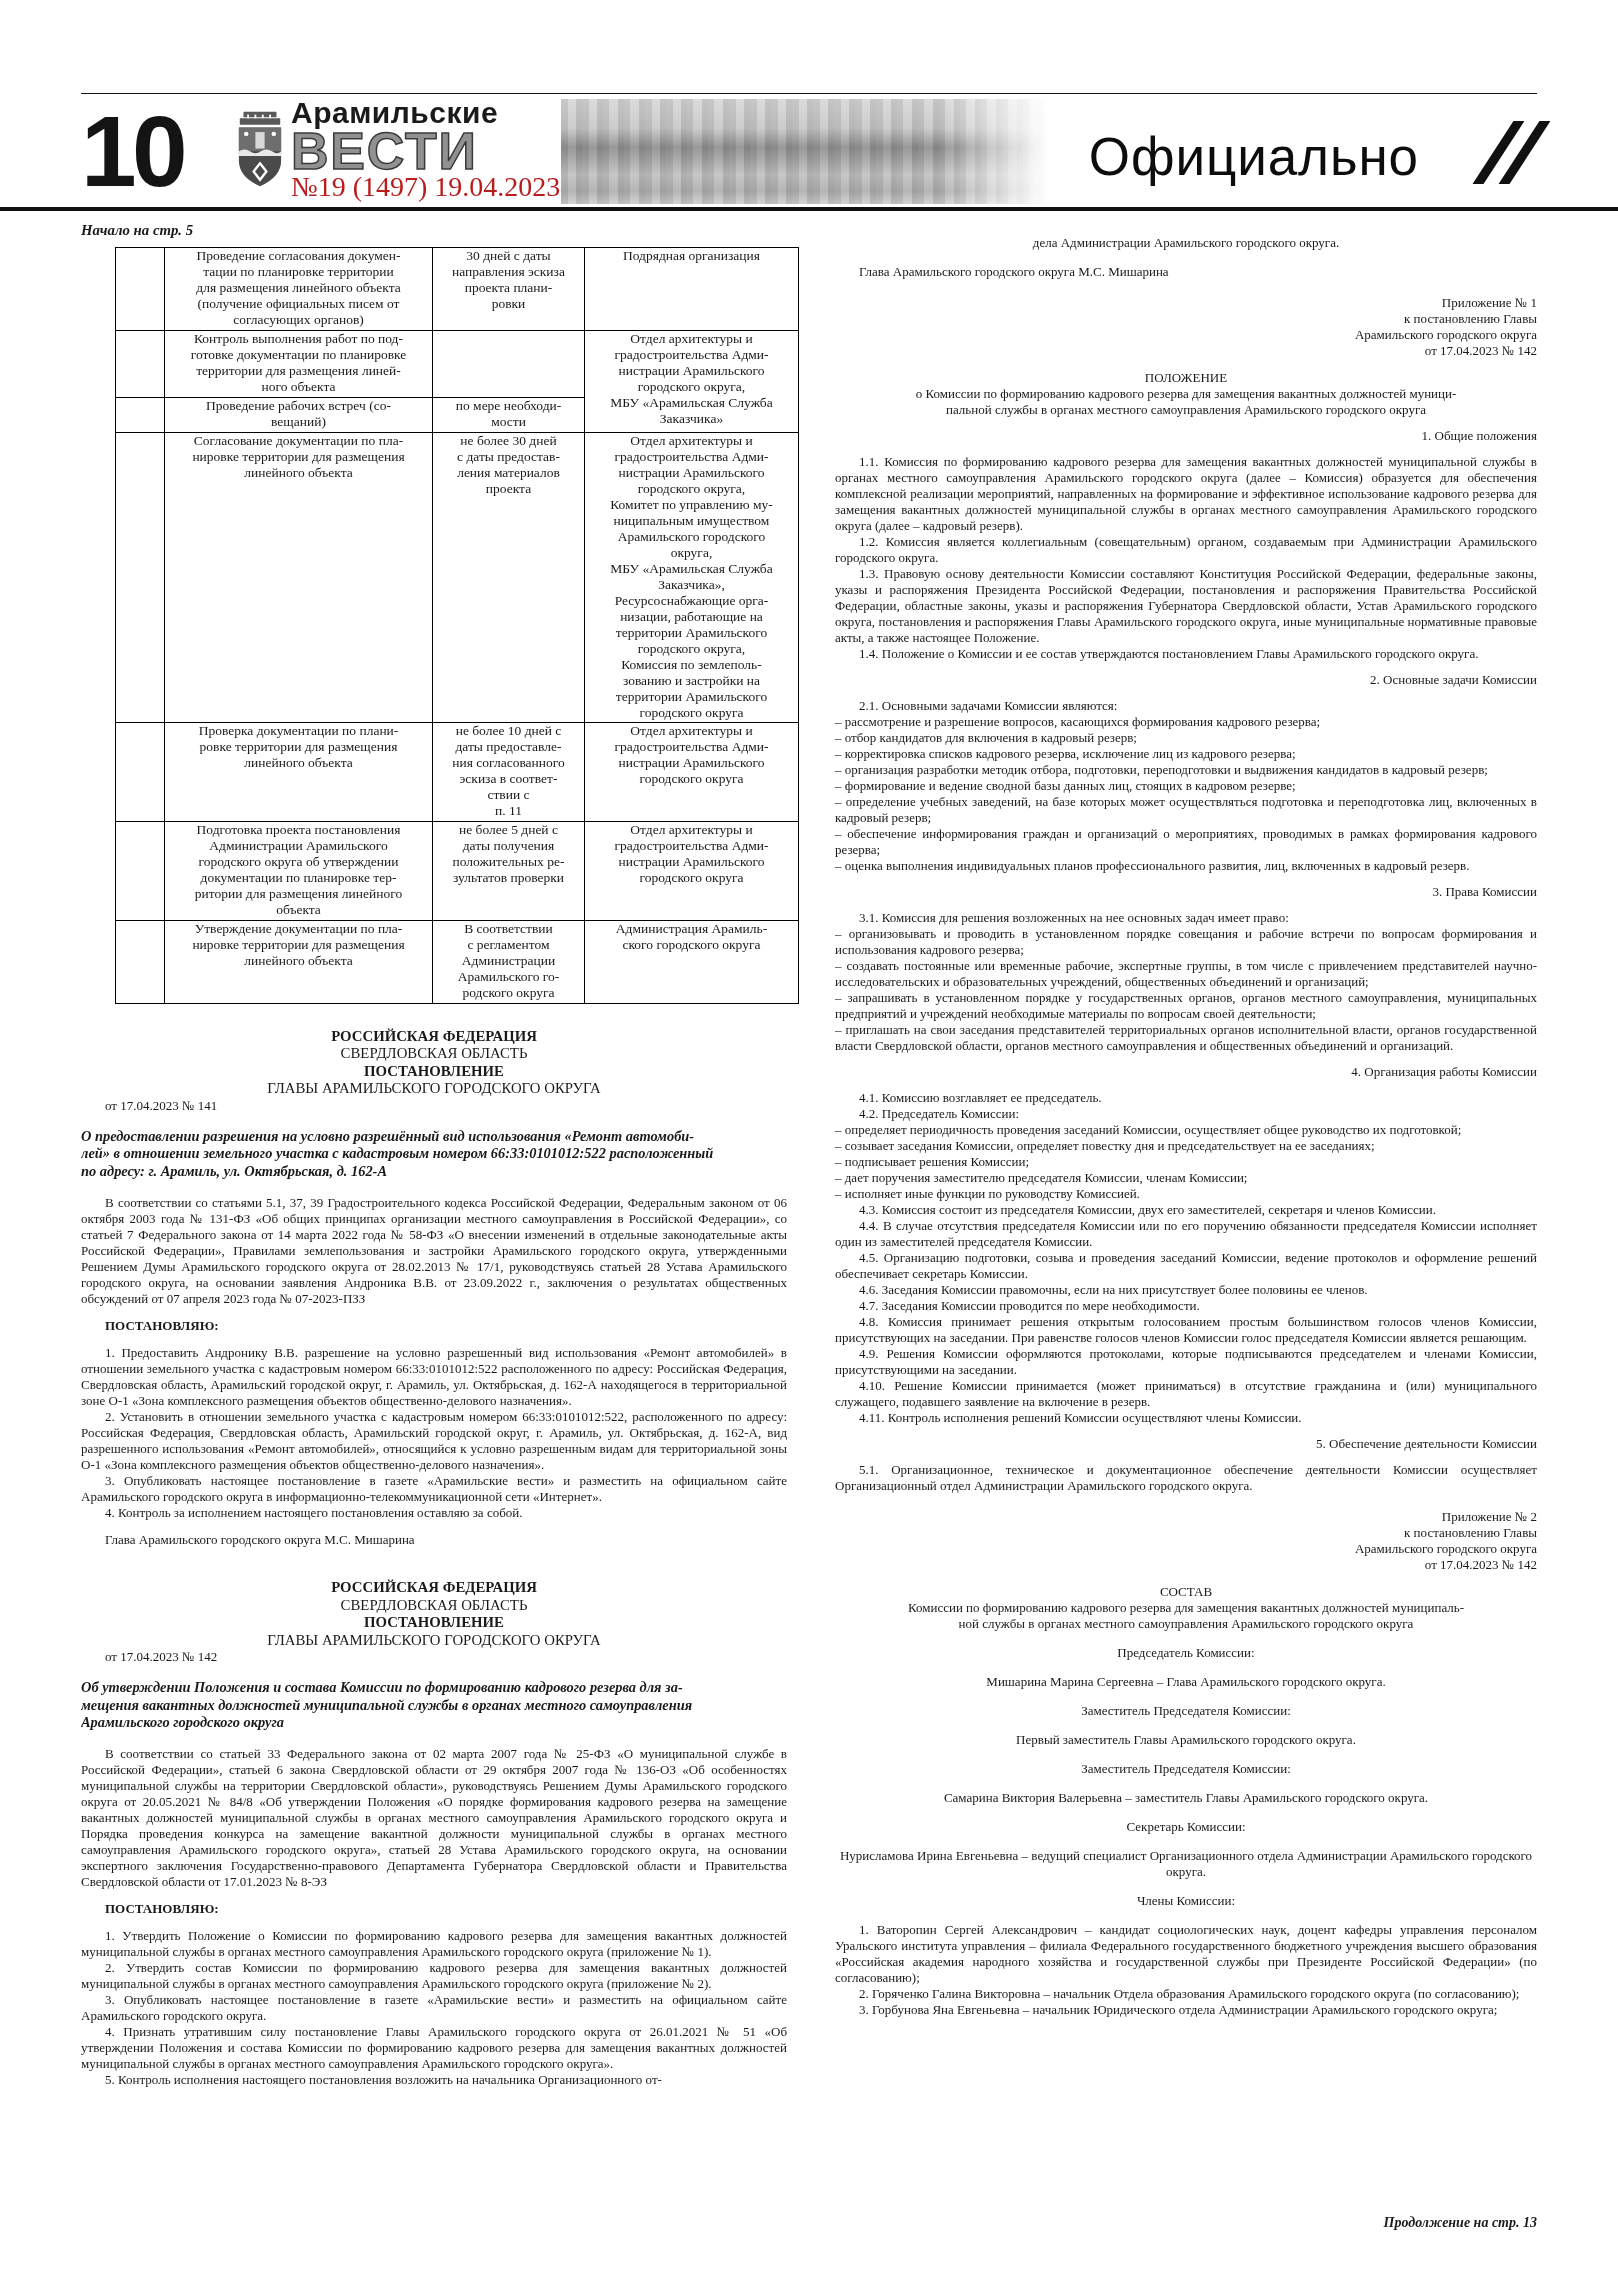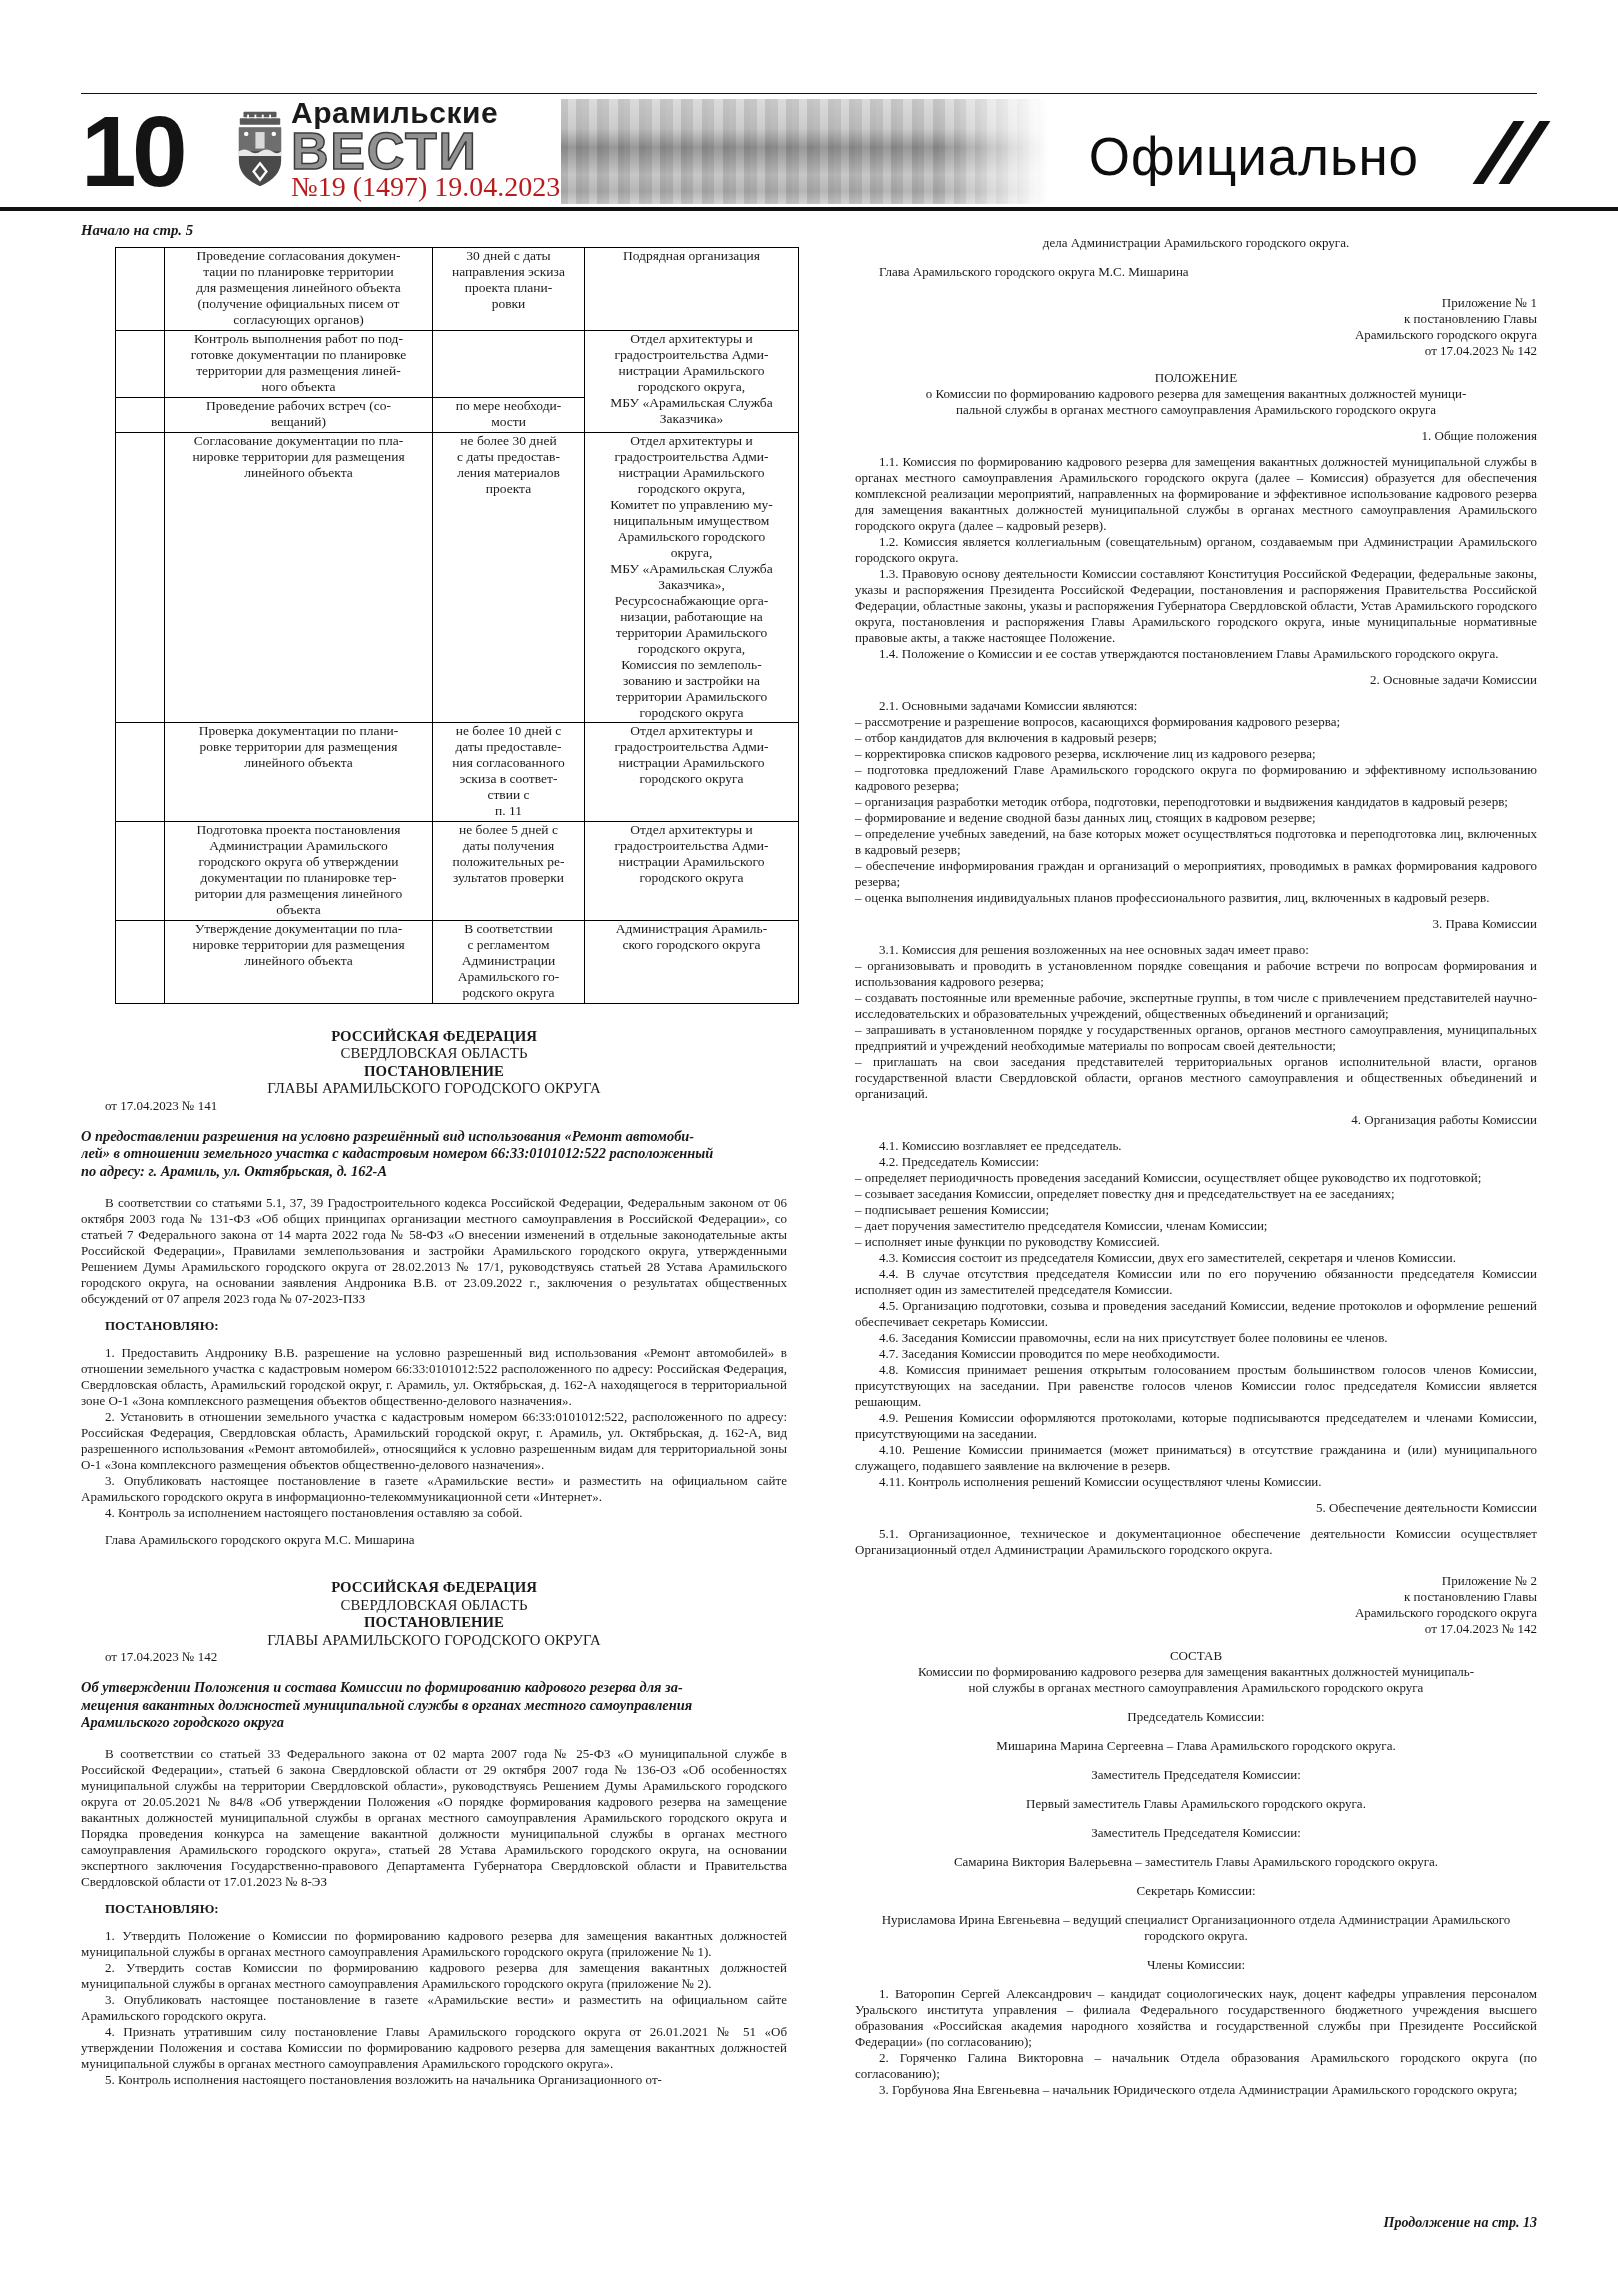--- a/index.html
+++ b/index.html
@@ -37,21 +37,21 @@
   .slashes{position:absolute;right:1.8px;top:26px;width:79px;height:65px;}
   .slashes i{
     position:absolute;top:0;width:11px;height:63px;background:#111;display:block;
     transform:skewX(-33deg);
   }
   .slashes i:first-child{right:31px;}
   .slashes i:last-child{right:5.5px;}
 
   .columns{
     position:absolute;top:222px;left:81px;width:1456px;height:2060px;
-    display:flex;gap:68px;font-size:13px;line-height:16px;text-align:justify;overflow:hidden;
+    display:flex;gap:48px;font-size:13px;line-height:16px;text-align:justify;overflow:hidden;
   }
   .c{width:706px;position:relative;}
   .begin-note{font-weight:bold;font-style:italic;font-size:14.8px;text-align:left;margin:0 0 9.2px;}
 
   .doc-table{border-collapse:collapse;margin:1.8px 0 24px 34px;width:683px;font-size:13.5px;line-height:16px;table-layout:fixed;}
   .doc-table td{
     border:1.1px solid #000;vertical-align:top;text-align:center;
     padding:0 2.8px 1.8px;white-space:pre-line;overflow:hidden;
   }
 
@@ -307,21 +307,20 @@
           <p class="para">1.3. Правовую основу деятельности Комиссии составляют Конституция Российской Федерации, федеральные законы, указы и распоряжения Президента Российской Федерации, постановления и распоряжения Правительства Российской Федерации, областные законы, указы и распоряжения Губернатора Свердловской области, Устав Арамильского городского округа, постановления и распоряжения Главы Арамильского городского округа, иные муниципальные нормативные правовые акты, а также настоящее Положение.</p>
           <p class="para">1.4. Положение о Комиссии и ее состав утверждаются постановлением Главы Арамильского городского округа.</p>
         </div>
 
       <p class="sec-head">2. Основные задачи Комиссии</p>
       <div>
           <p class="para">2.1. Основными задачами Комиссии являются:</p>
           <p class="para bullet">– рассмотрение и разрешение вопросов, касающихся формирования кадрового резерва;</p>
           <p class="para bullet">– отбор кандидатов для включения в кадровый резерв;</p>
           <p class="para bullet">– корректировка списков кадрового резерва, исключение лиц из кадрового резерва;</p>
-          <p class="para bullet">– подготовка предложений Главе Арамильского городского округа по формированию и эффективному использованию кадрового резерва;</p>
           <p class="para bullet">– организация разработки методик отбора, подготовки, переподготовки и выдвижения кандидатов в кадровый резерв;</p>
           <p class="para bullet">– формирование и ведение сводной базы данных лиц, стоящих в кадровом резерве;</p>
           <p class="para bullet">– определение учебных заведений, на базе которых может осуществляться подготовка и переподготовка лиц, включенных в кадровый резерв;</p>
           <p class="para bullet">– обеспечение информирования граждан и организаций о мероприятиях, проводимых в рамках формирования кадрового резерва;</p>
           <p class="para bullet">– оценка выполнения индивидуальных планов профессионального развития, лиц, включенных в кадровый резерв.</p>
         </div>
 
       <p class="sec-head">3. Права Комиссии</p>
       <div>
           <p class="para">3.1. Комиссия для решения возложенных на нее основных задач имеет право:</p>

